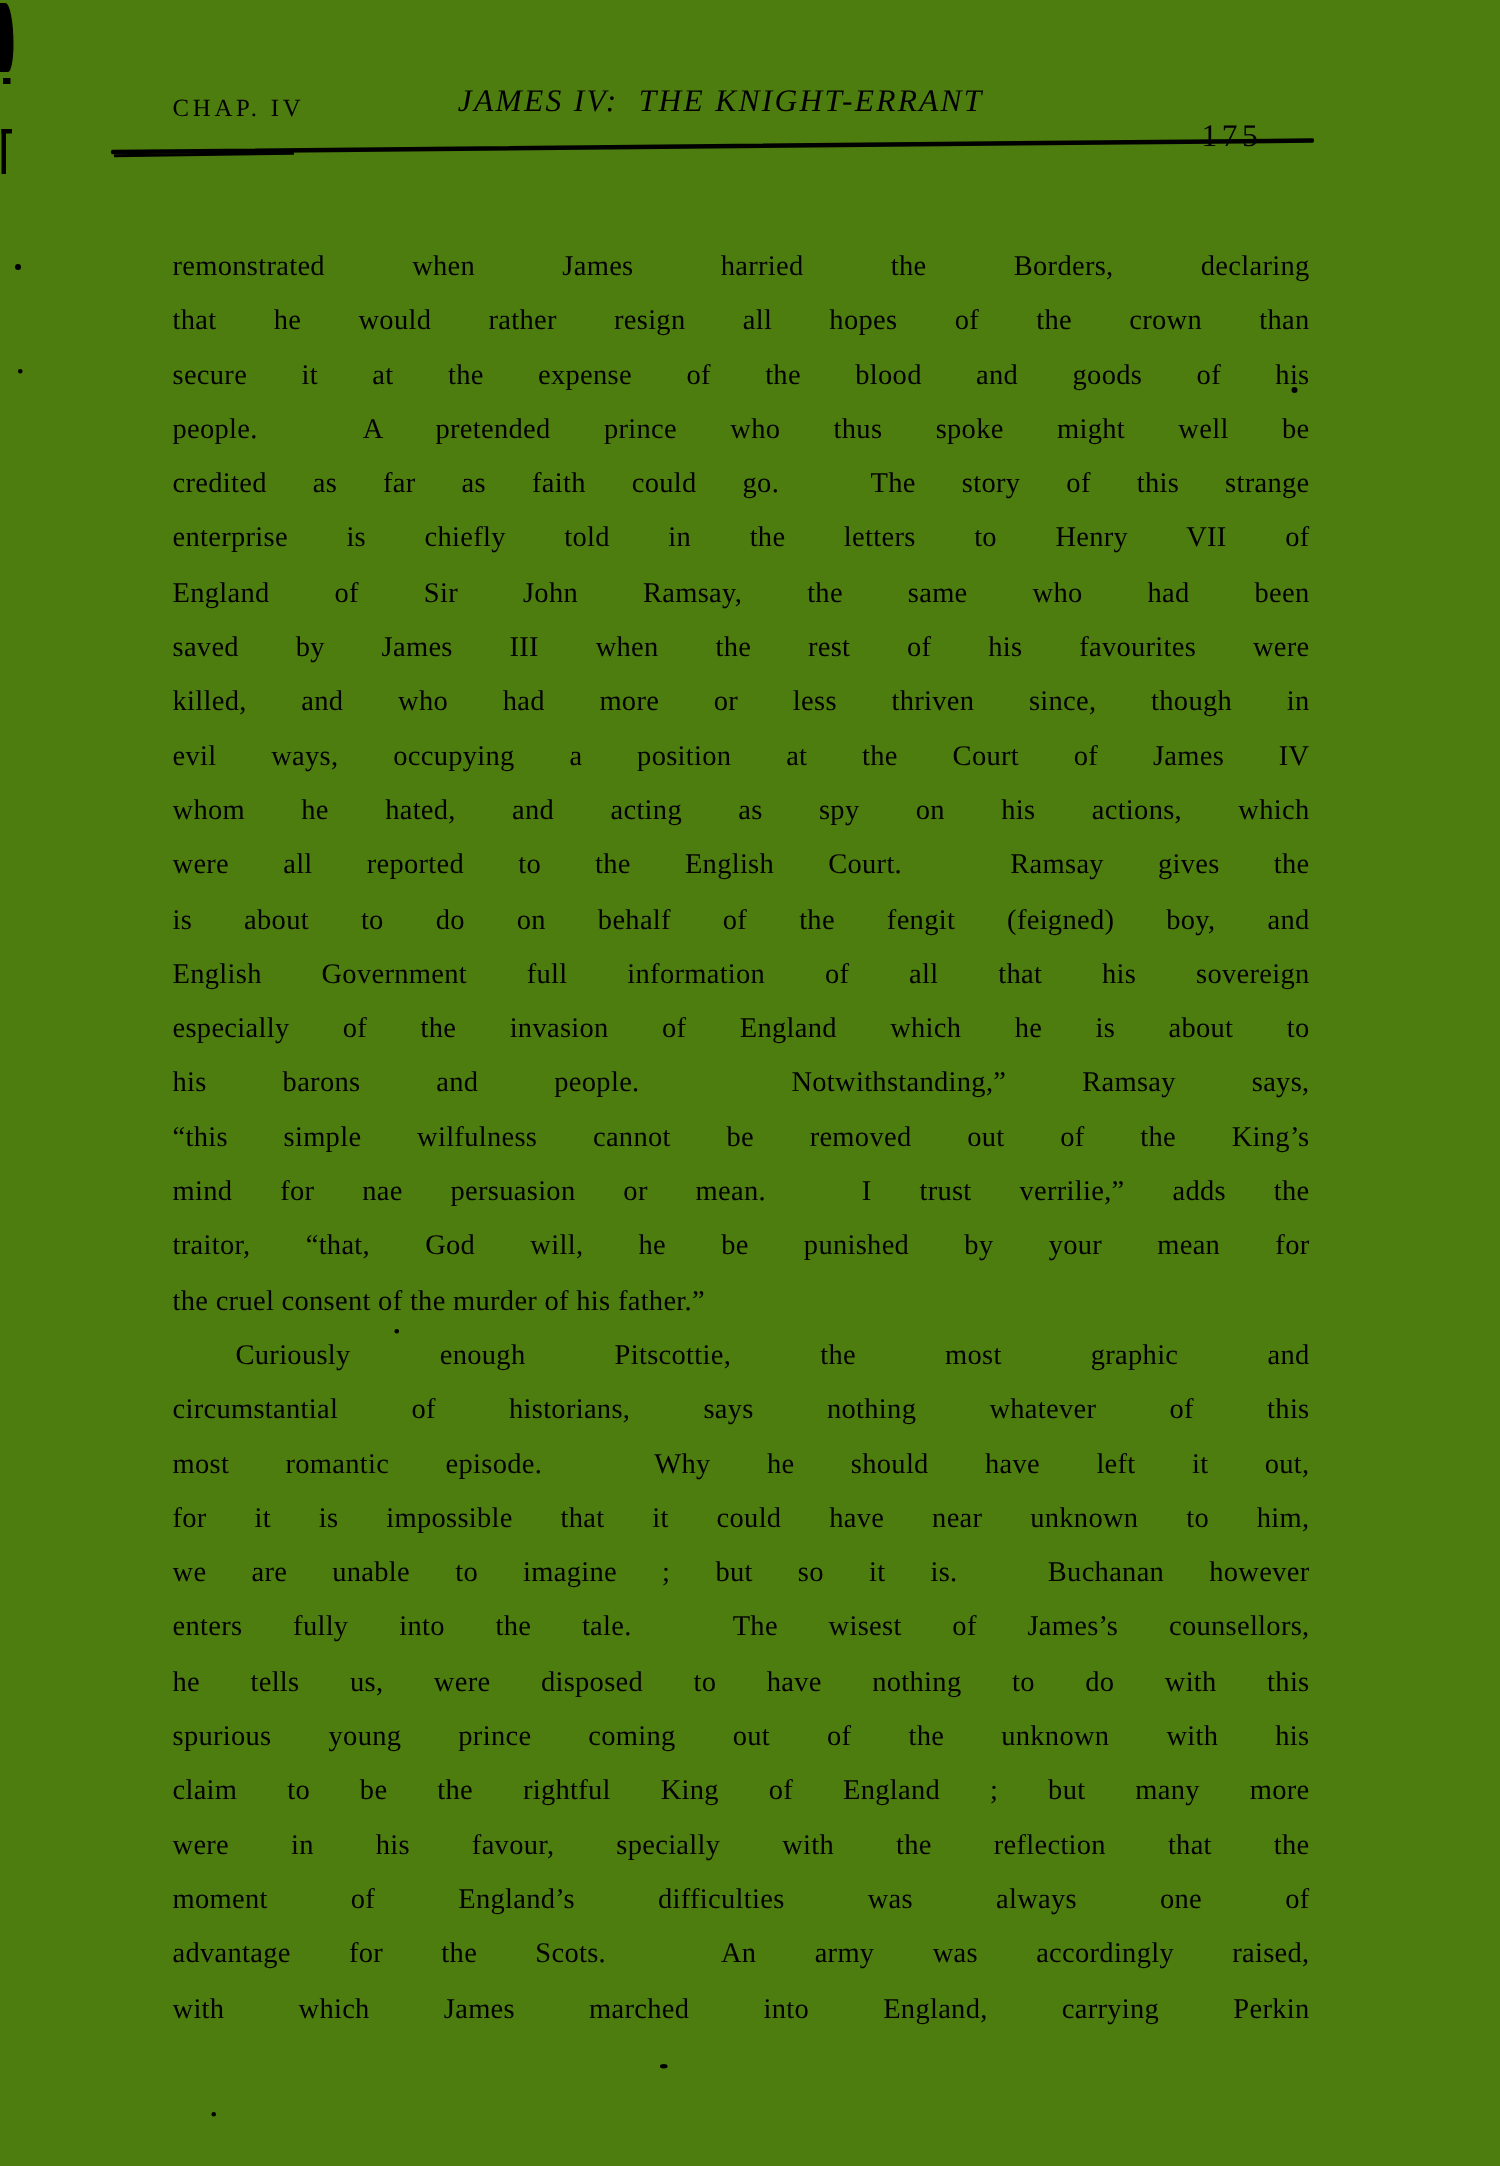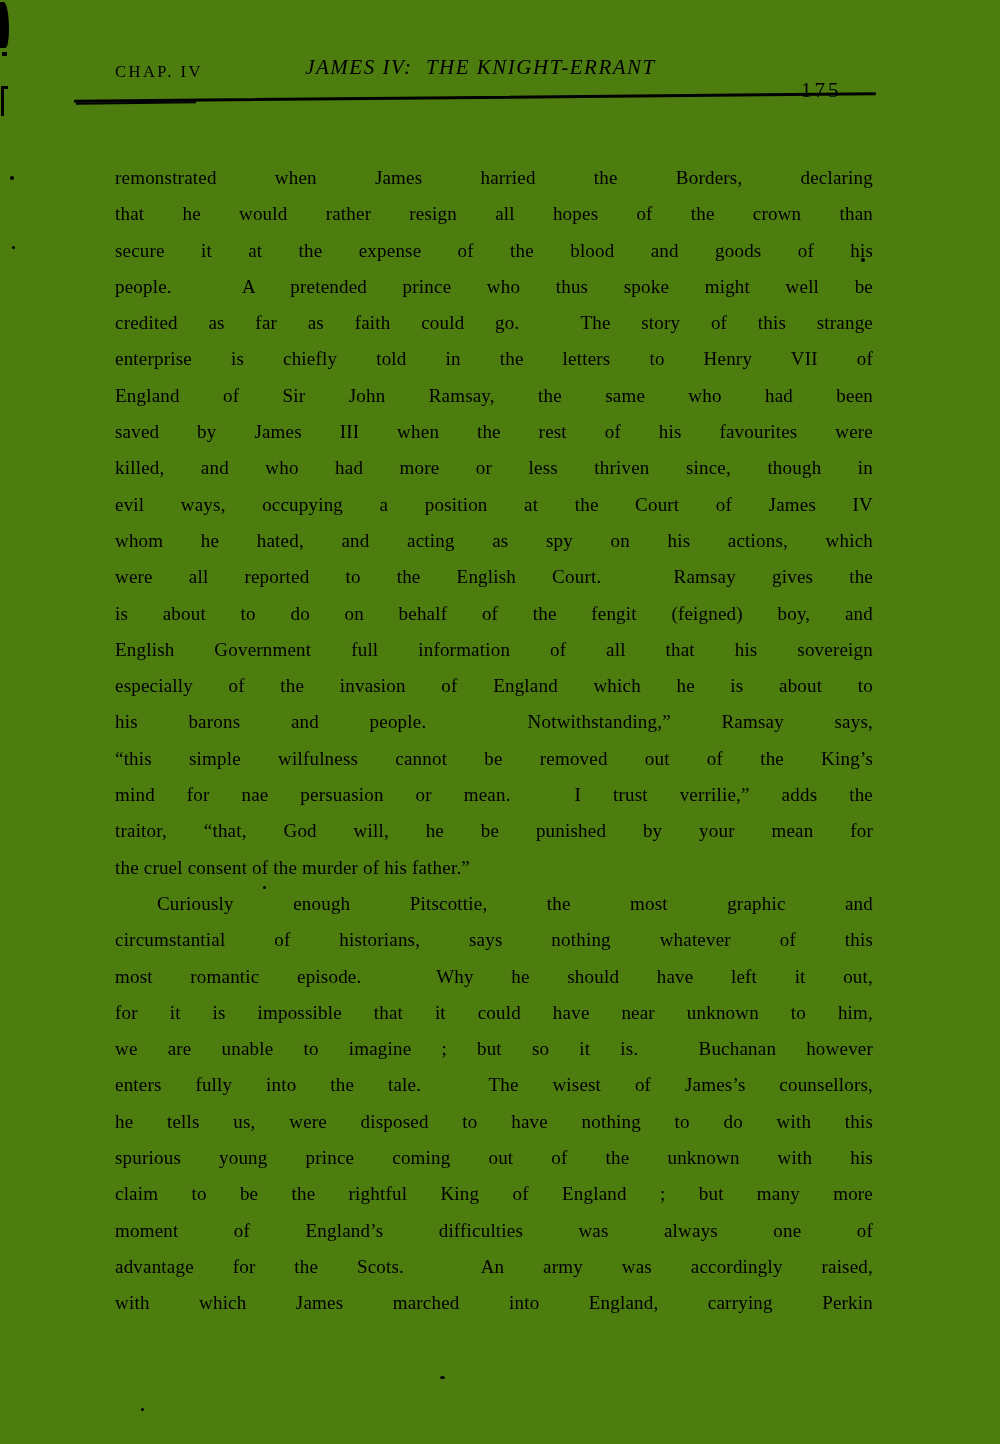--- a/index.html
+++ b/index.html
@@ -140,20 +140,21 @@
       <div class="paragraph">
         <div class="line indent">Curiously enough Pitscottie, the most graphic and</div>
         <div class="line">circumstantial of historians, says nothing whatever of this</div>
         <div class="line">most romantic episode.  Why he should have left it out,</div>
         <div class="line">for it is impossible that it could have near unknown to him,</div>
         <div class="line">we are unable to imagine ; but so it is.  Buchanan however</div>
         <div class="line">enters fully into the tale.  The wisest of James’s counsellors,</div>
         <div class="line">he tells us, were disposed to have nothing to do with this</div>
         <div class="line">spurious young prince coming out of the unknown with his</div>
         <div class="line">claim to be the rightful King of England ; but many more</div>
+        <div class="line">were in his favour, specially with the reflection that the</div>
         <div class="line">moment of England’s difficulties was always one of</div>
         <div class="line">advantage for the Scots.  An army was accordingly raised,</div>
         <div class="line">with which James marched into England, carrying Perkin</div>
       </div>
     </div>
 
   <div class="artifact a1"></div>
   <div class="artifact a2"></div>
   <div class="artifact a3"></div>
   <div class="artifact a4"></div>

